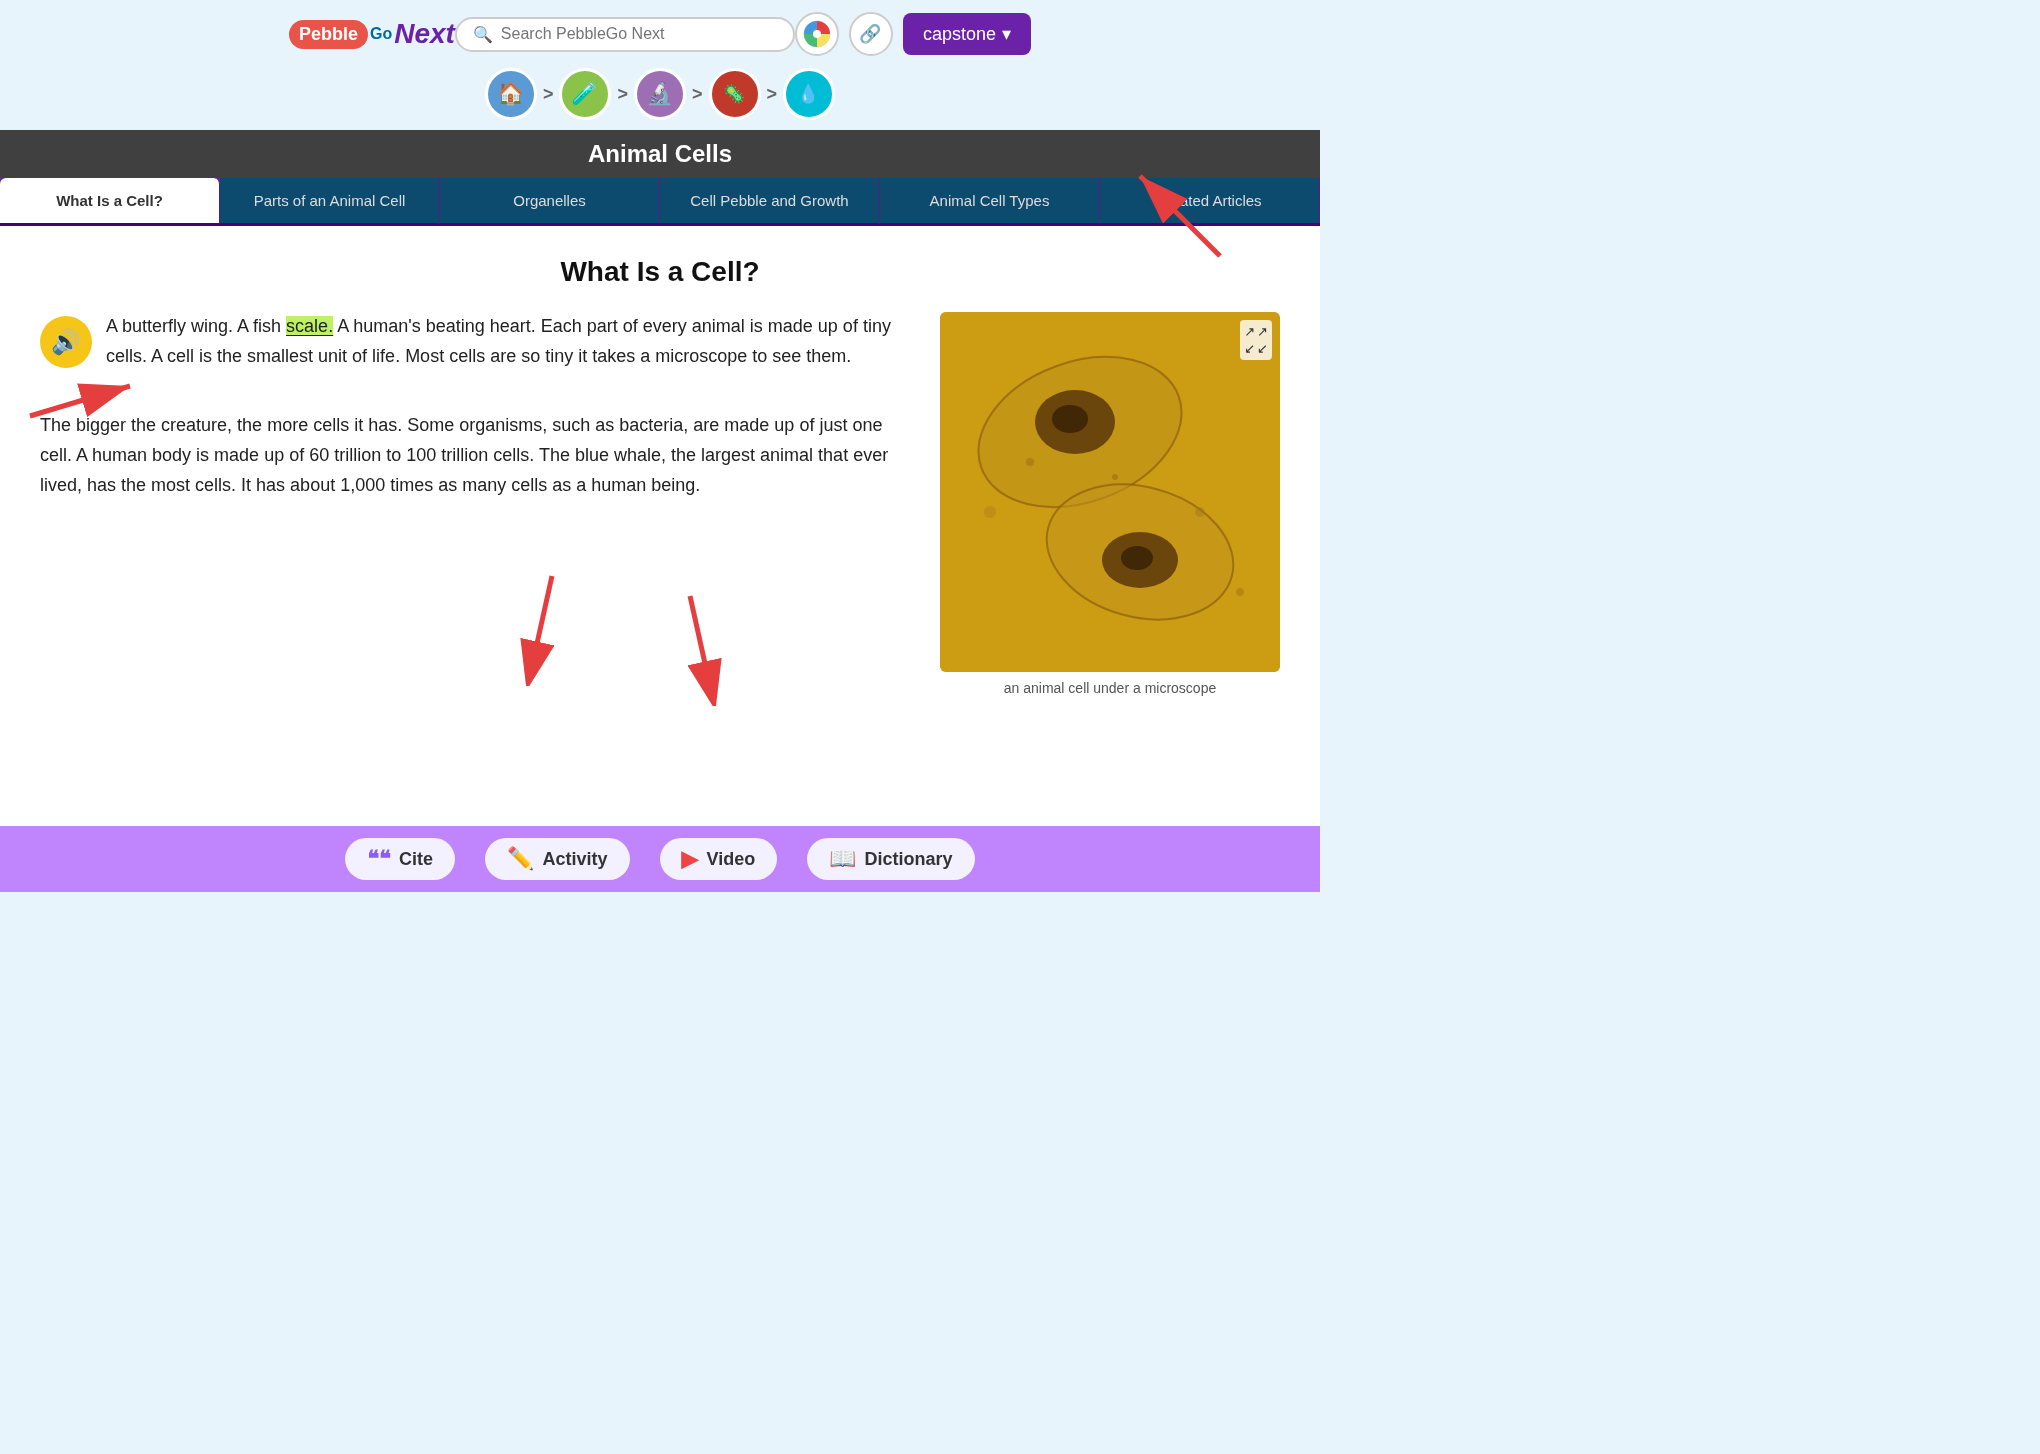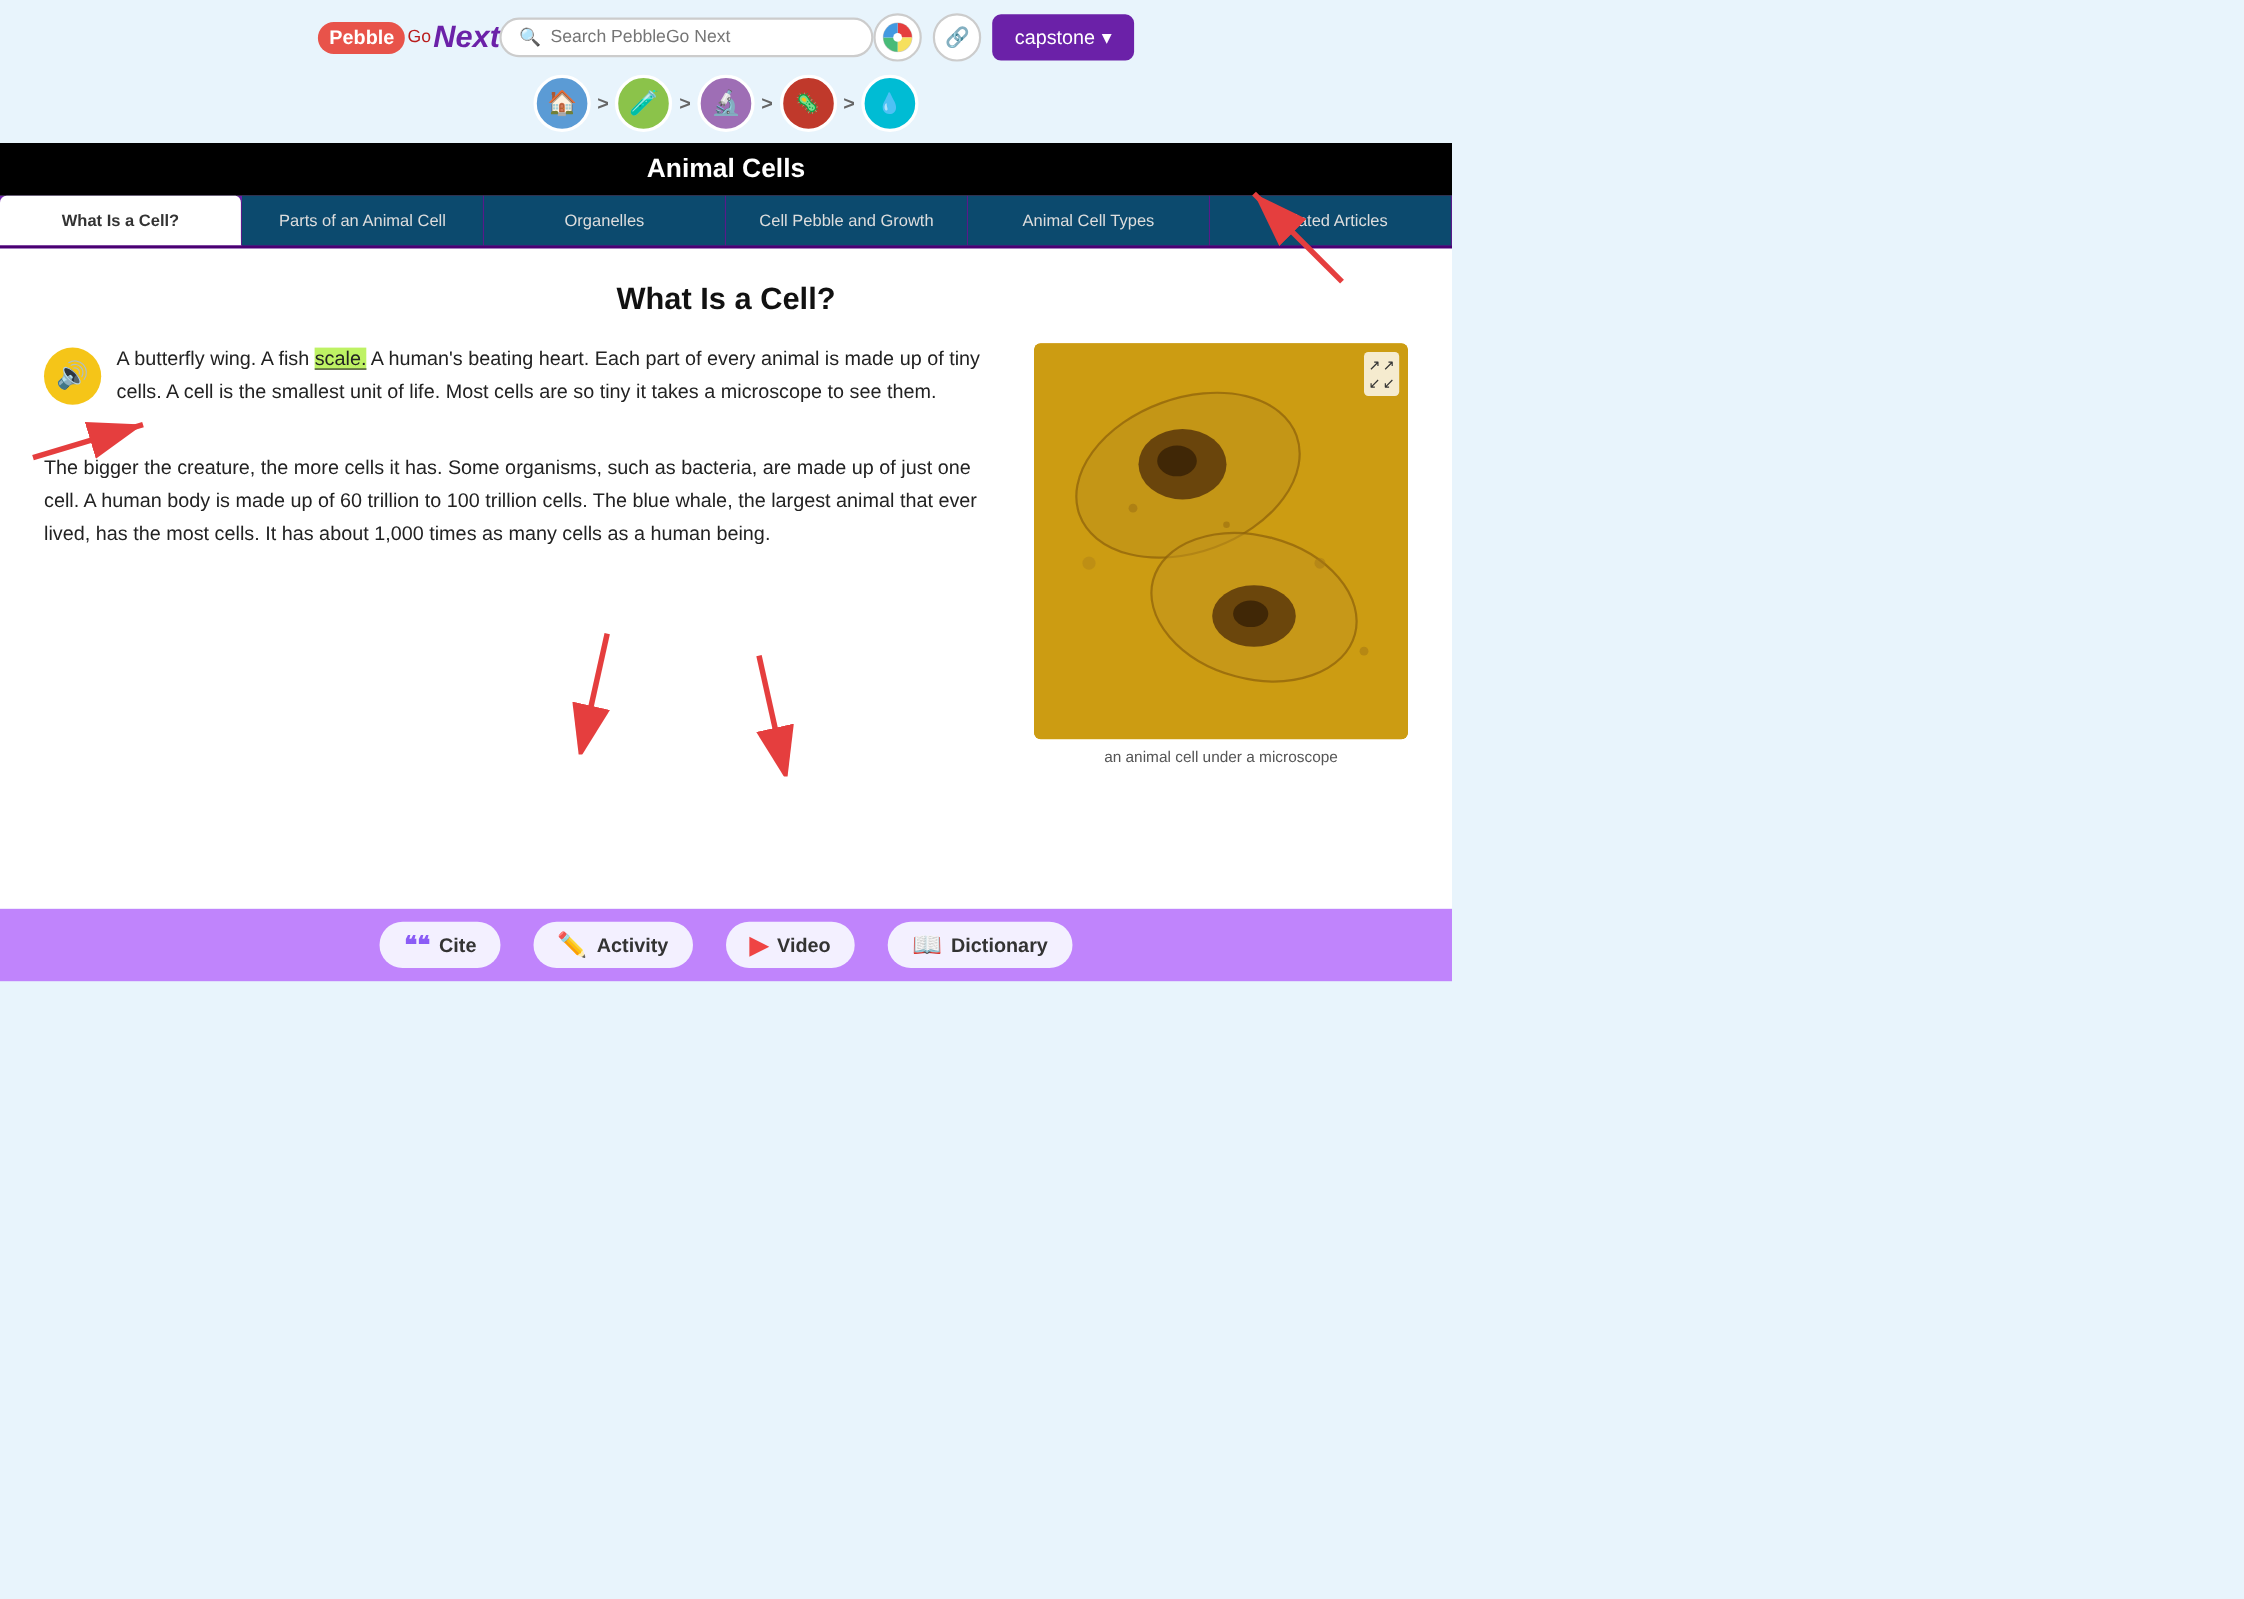--- a/index.html
+++ b/index.html
@@ -30,22 +30,22 @@
       background: #e8534a;
       border-radius: 50px;
       padding: 4px 10px;
       color: white;
       font-weight: bold;
       font-size: 18px;
       margin-right: 2px;
     }
 
     .logo-go {
-      color: #b91c1c;
-      font-weight: normal;
+      color: #0369a1;
+      font-weight: bold;
       font-size: 16px;
     }
 
     .logo-next {
       color: #6b21a8;
       font-size: 28px;
       font-weight: 900;
       font-style: italic;
       margin-left: 2px;
     }
@@ -130,21 +130,21 @@
     }
 
     .bc-home { background: #5b9bd5; }
     .bc-science { background: #8bc34a; }
     .bc-bio { background: #9c27b0; }
     .bc-cell { background: #e91e63; }
     .bc-animal { background: #00bcd4; }
 
     
     .page-title-bar {
-      background: #000000;
+      background: #404040;
       color: white;
       text-align: center;
       padding: 10px;
       font-size: 24px;
       font-weight: bold;
     }
 
     
     .tabs {
       display: flex;

